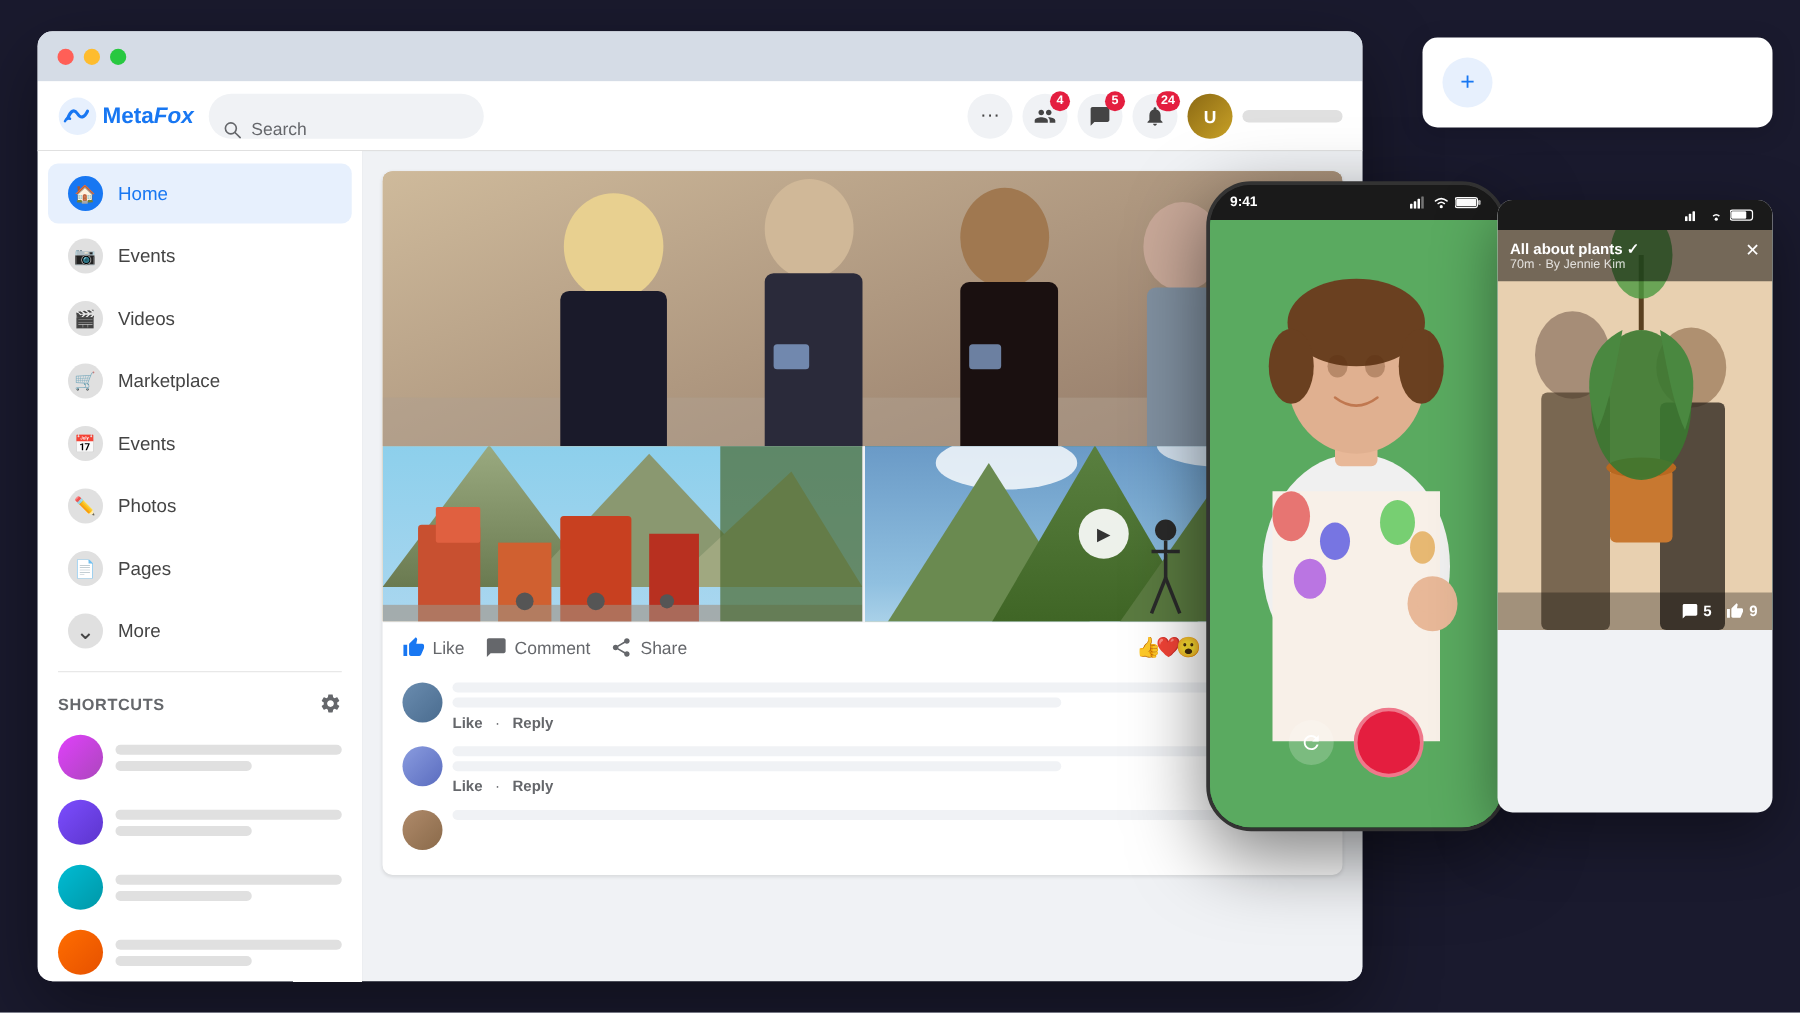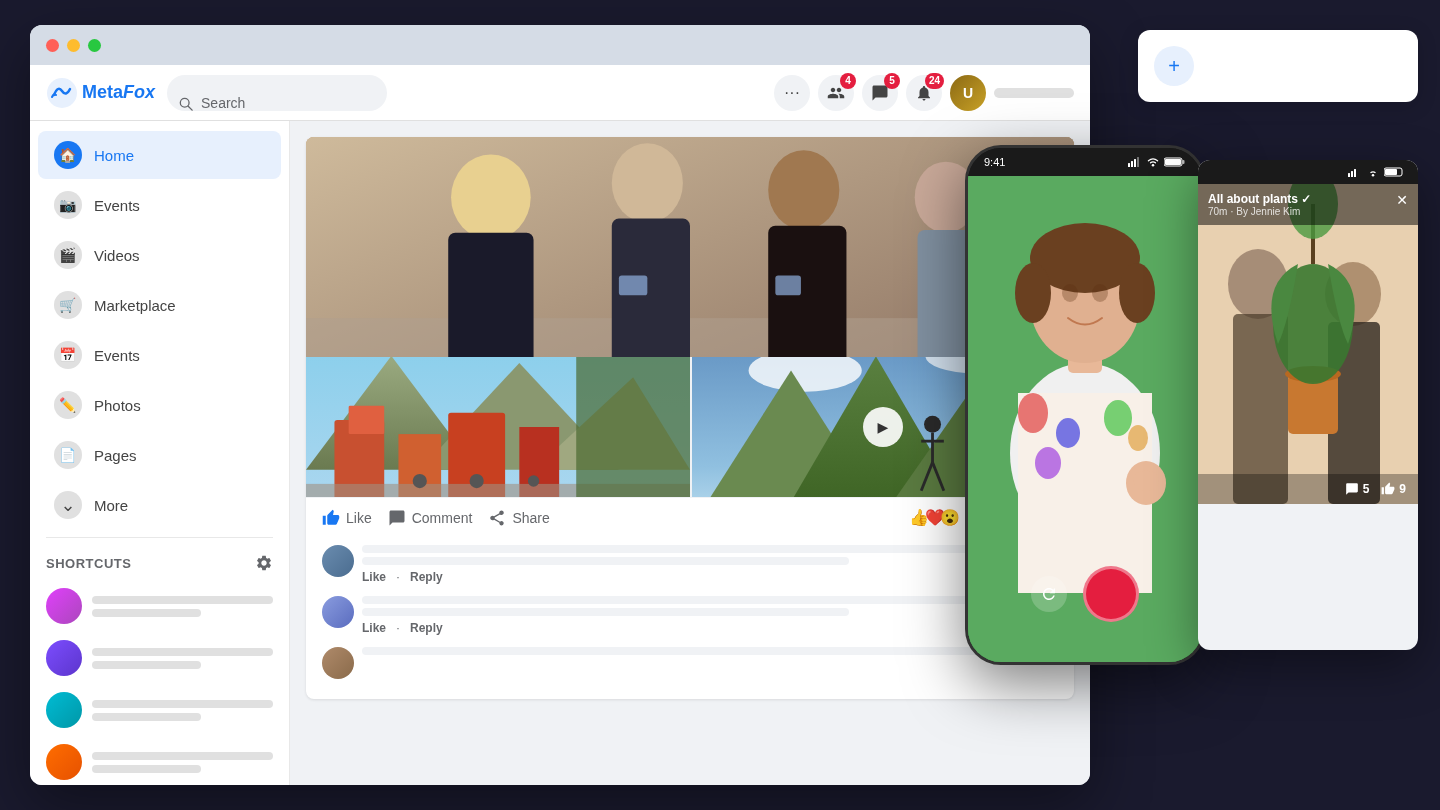--- a/index.html
+++ b/index.html
@@ -428,21 +428,21 @@
 
     .phone-status-bar {
       background: #1a1a1a;
       height: 28px;
       display: flex;
       align-items: center;
       justify-content: space-between;
       padding: 0 16px;
       color: #fff;
       font-size: 11px;
-      font-weight: 400;
+      font-weight: 700;
     }
 
     .phone-status-icons {
       display: flex;
       align-items: center;
       gap: 4px;
     }
 
     .phone-content {
       height: calc(100% - 28px);

